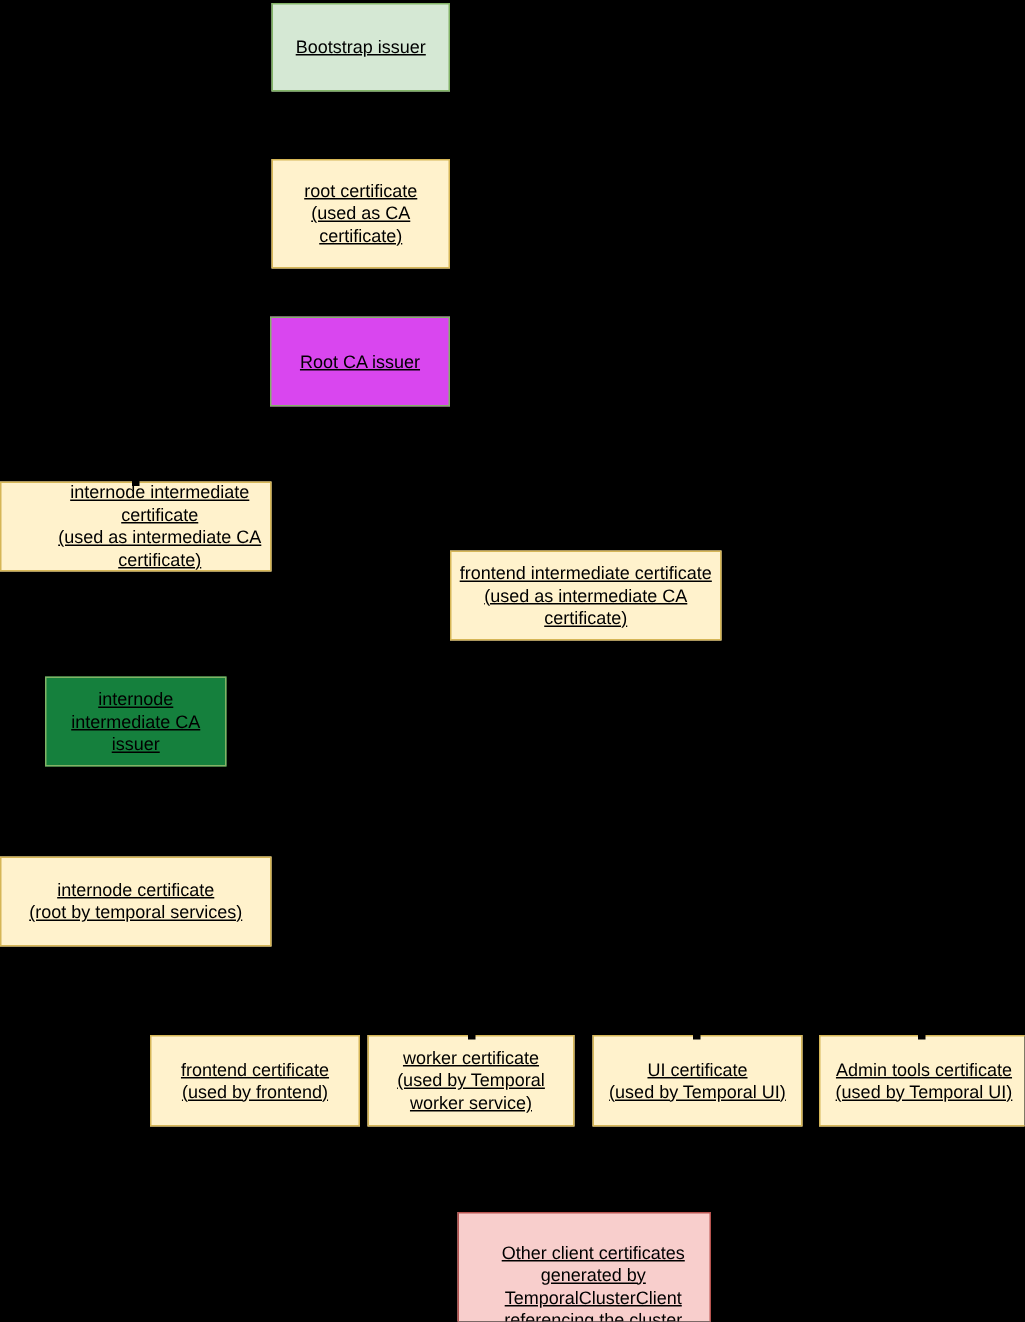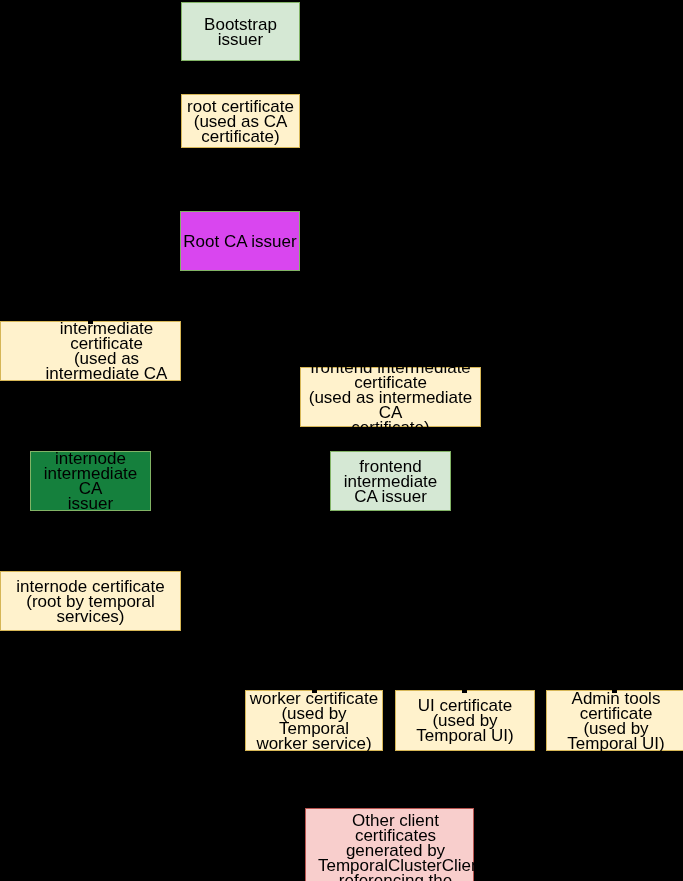--- a/index.html
+++ b/index.html
@@ -22,42 +22,43 @@
   .node {
     position: absolute;
     box-sizing: border-box;
     border: 1.5px solid #000;
     display: flex;
     align-items: center;
     justify-content: center;
   }
   .node .label {
     font-family: "Liberation Sans", "DejaVu Sans", sans-serif;
-    font-size: 17px;
+    font-size: 12px;
     line-height: 15px;
     color: #000000;
     text-align: center;
     white-space: pre-line;
     width: 100%;
+    text-decoration: underline;
   }
   .notch {
     position: absolute;
     width: 5px;
     height: 5px;
     background: #000000;
   }
 </style>
 </head>
 <body>
 
 <main id="diagram">
     <div class="node" style="left: 181px; top: 2px; width: 119px; height: 59px; background: rgb(213, 232, 212); border-color: rgb(130, 179, 102);">
       <span class="label">Bootstrap issuer</span>
     </div>
-    <div class="node" style="left: 181px; top: 94px; width: 119px; height: 54px; background: rgb(255, 242, 204); border-color: rgb(214, 182, 86);">
+    <div class="node" style="left: 181px; top: 106px; width: 119px; height: 73px; background: rgb(255, 242, 204); border-color: rgb(214, 182, 86);">
       <span class="label">root certificate
 (used as CA
 certificate)</span>
     </div>
     <div class="node" style="left: 180px; top: 211px; width: 120px; height: 60px; background: #d946ef; border-color: rgb(130, 179, 102);">
       <span class="label">Root CA issuer</span>
     </div>
     <div class="node" style="left: 0px; top: 321px; width: 181px; height: 60px; background: rgb(255, 242, 204); border-color: rgb(214, 182, 86); padding-left: 32px;">
       <span class="label">internode intermediate certificate
 (used as intermediate CA
@@ -66,27 +67,27 @@
     <div class="node" style="left: 300px; top: 321px; width: 181px; height: 60px; background: rgb(255, 242, 204); border-color: rgb(214, 182, 86); margin-top: 46px;">
       <span class="label">frontend intermediate certificate
 (used as intermediate CA
 certificate)</span>
     </div>
     <div class="node" style="left: 30px; top: 451px; width: 121px; height: 60px; background: #15803d; border-color: rgb(130, 179, 102);">
       <span class="label">internode
 intermediate CA
 issuer</span>
     </div>
-    <div class="node" style="left: 330px; top: 451px; width: 121px; height: 60px; background: rgb(213, 232, 212); border-color: rgb(130, 179, 102);">
-      <span class="label">frontend intermediate
-CA issuer</span>
-    </div>
     <div class="node" style="left: 0px; top: 571px; width: 181px; height: 60px; background: rgb(255, 242, 204); border-color: rgb(214, 182, 86);">
       <span class="label">internode certificate
 (root by temporal services)</span>
+    </div>
+    <div class="node" style="left: 100px; top: 690px; width: 140px; height: 61px; background: rgb(255, 242, 204); border-color: rgb(214, 182, 86);">
+      <span class="label">frontend certificate
+(used by frontend)</span>
     </div>
     <div class="node" style="left: 245px; top: 690px; width: 138px; height: 61px; background: rgb(255, 242, 204); border-color: rgb(214, 182, 86);">
       <span class="label">worker certificate
 (used by Temporal
 worker service)</span>
     </div>
     <div class="node" style="left: 395px; top: 690px; width: 140px; height: 61px; background: rgb(255, 242, 204); border-color: rgb(214, 182, 86);">
       <span class="label">UI certificate
 (used by Temporal UI)</span>
     </div>

